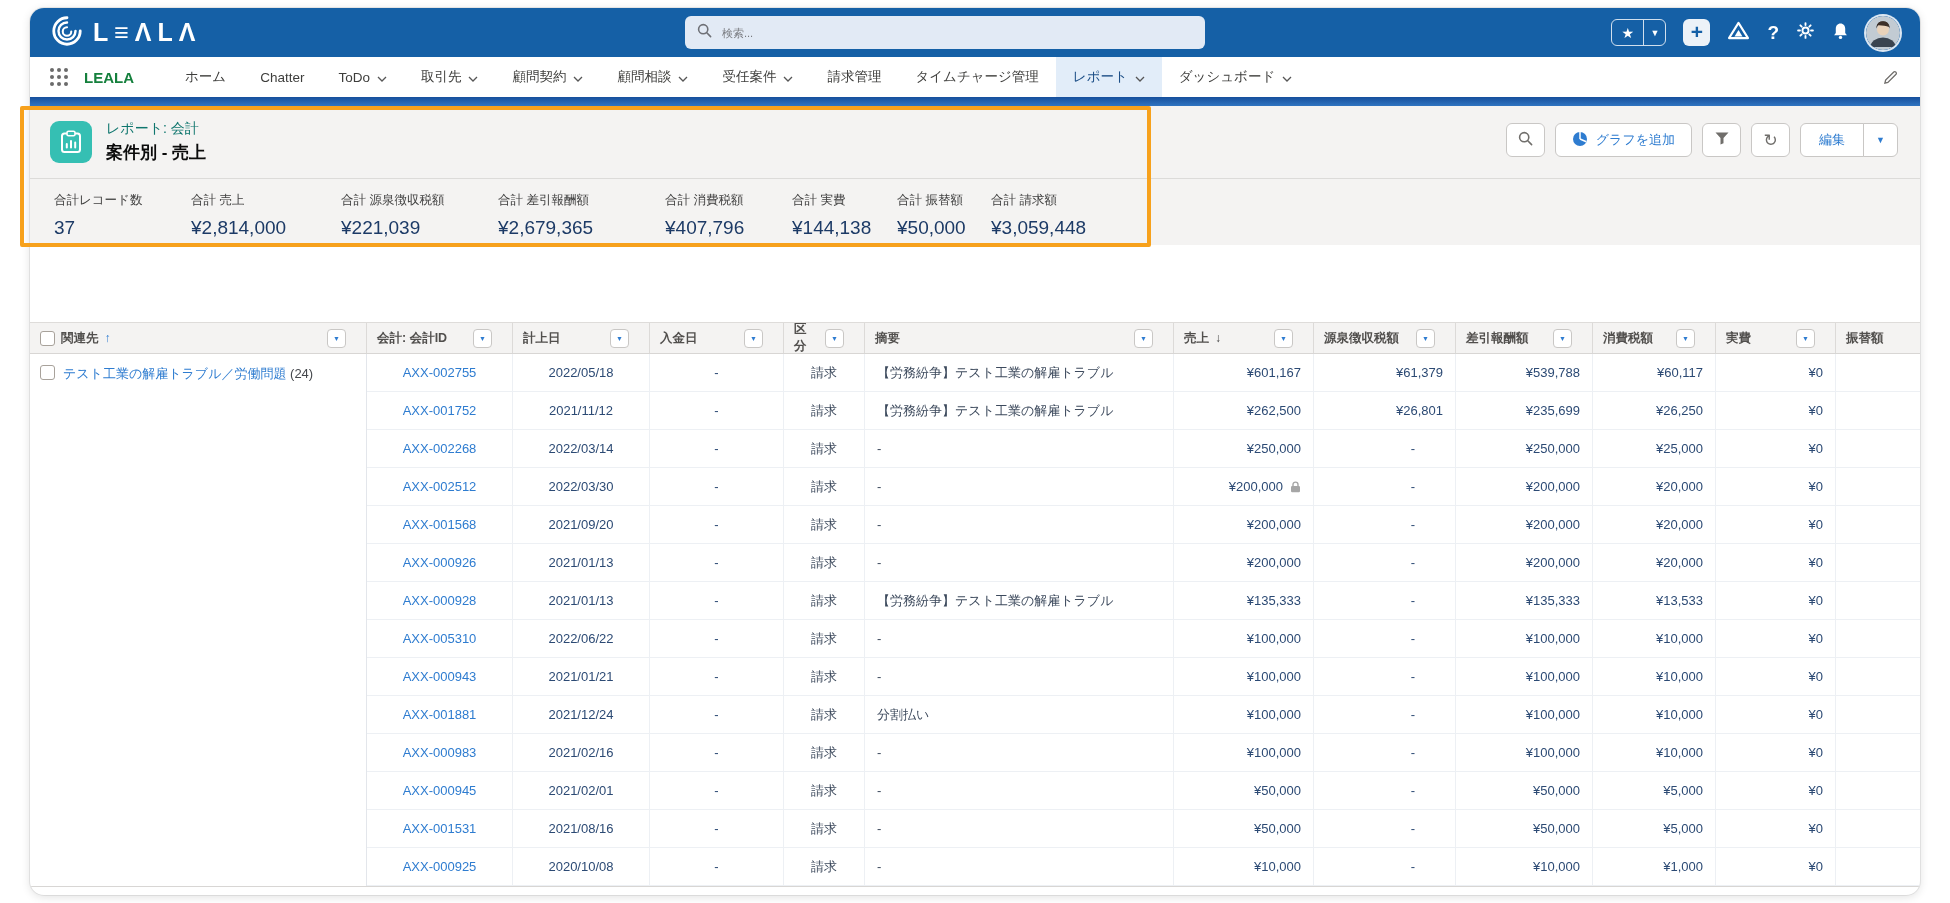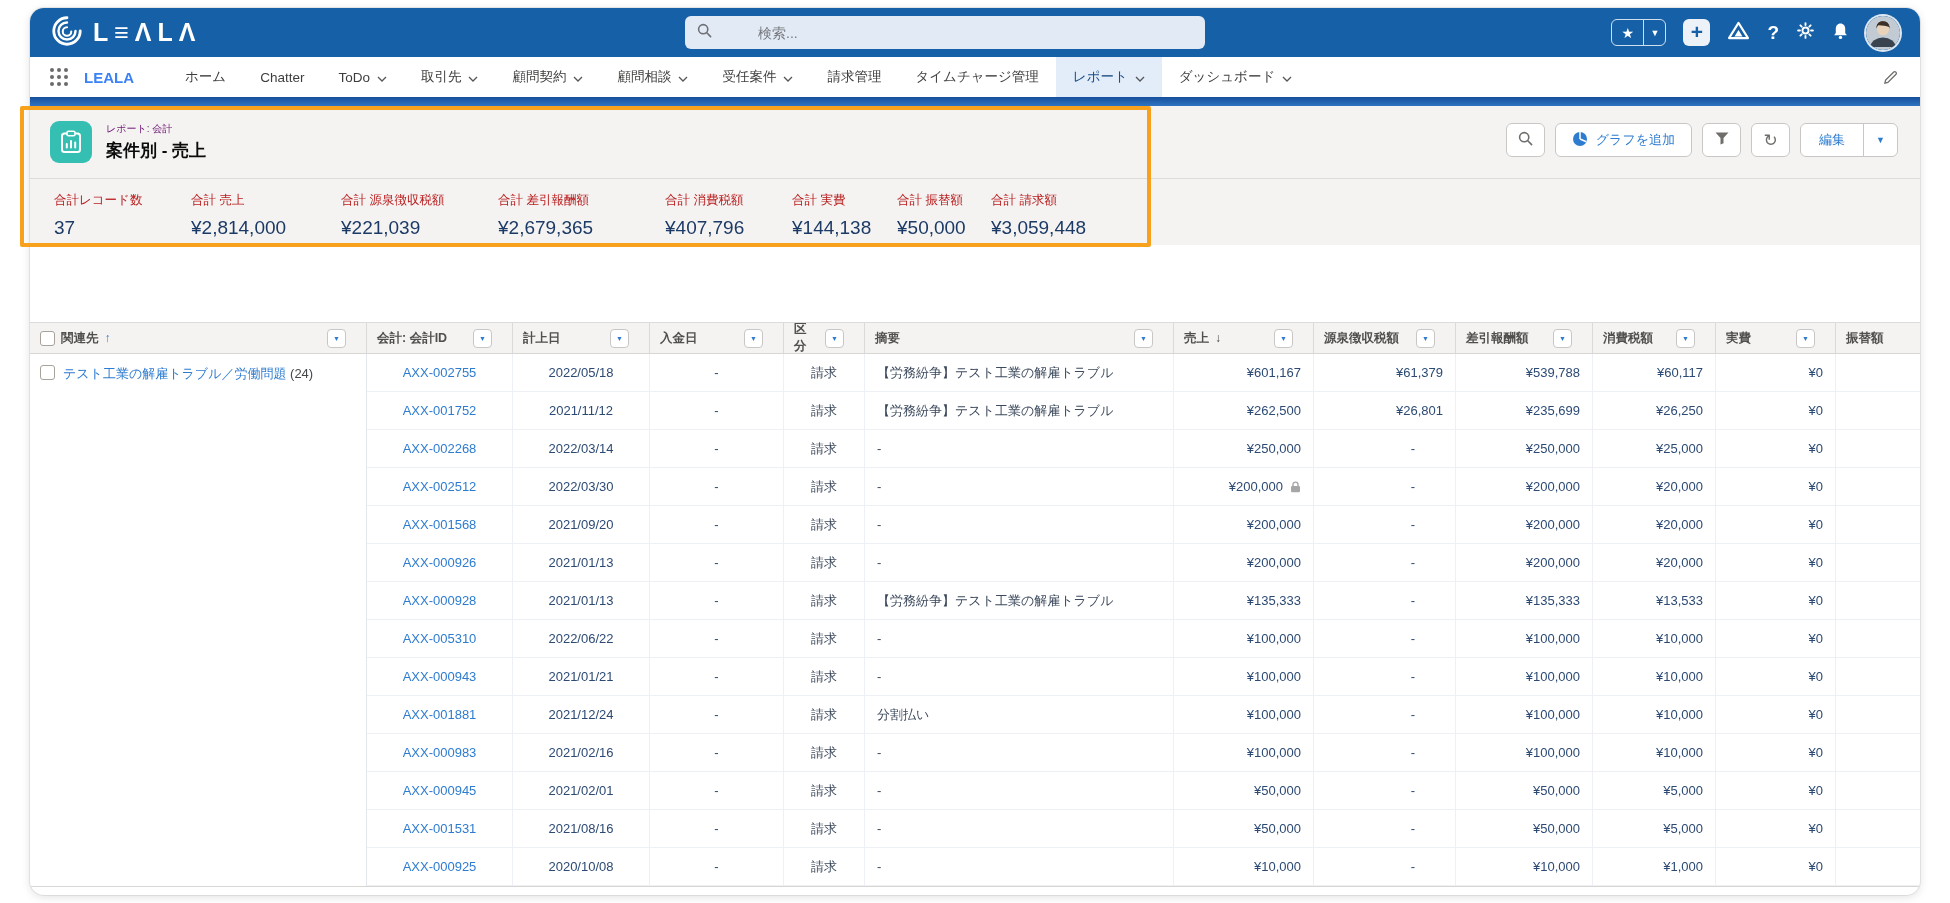--- a/index.html
+++ b/index.html
@@ -8,63 +8,63 @@
     font-family:"Liberation Sans","DejaVu Sans",sans-serif;}
   .window{position:absolute;left:30px;top:8px;width:1890px;height:887px;background:#fff;
     border-radius:14px;overflow:hidden;box-shadow:0 0 0 1px rgba(0,0,0,.07),0 2px 10px rgba(0,0,0,.12);}
 
   
   .topbar{position:relative;height:49px;background:#1560A6;display:flex;align-items:center;padding:0 20px;}
   .brand{display:flex;align-items:center;gap:9px;}
   .logo-word{color:#fff;font-size:25px;font-weight:700;letter-spacing:6px;line-height:1;}
   .searchbox{position:absolute;left:655px;top:8px;width:520px;height:33px;background:#E2EAF5;border-radius:6px;
     display:flex;align-items:center;padding:0 12px;gap:8px;}
-  .searchbox input{border:none;outline:none;background:transparent;font-size:14px;color:#444;width:100%;
-    font-family:inherit;margin-left:36px;}
+  .searchbox input{border:none;outline:none;background:transparent;font-size:11px;color:#444;width:100%;
+    font-family:inherit;}
   .searchbox input::placeholder{color:#77797E;}
   .top-actions{margin-left:auto;display:flex;align-items:center;gap:17px;}
   .fav{display:flex;border:1px solid rgba(255,255,255,.8);border-radius:6px;overflow:hidden;height:27px;}
   .fav .seg{display:flex;align-items:center;justify-content:center;color:#fff;}
   .fav .seg.star{width:31px;font-size:14px;}
   .fav .seg.car{width:22px;border-left:1px solid rgba(255,255,255,.8);font-size:9px;}
   .plusbtn{width:27px;height:27px;background:rgba(255,255,255,.92);border-radius:6px;color:#1560A6;
     font-size:21px;font-weight:700;display:flex;align-items:center;justify-content:center;line-height:0;padding-bottom:2px;}
   .qmark{color:#fff;font-size:19px;font-weight:700;}
   .avatar{width:34px;height:34px;border-radius:50%;overflow:hidden;box-shadow:0 0 0 2px rgba(255,255,255,.85);}
 
   
   .navbar{height:40px;display:flex;align-items:center;padding:0 14px;background:#fff;}
   .waffle{display:grid;grid-template-columns:repeat(3,4px);grid-gap:3px;margin:0 16px 0 6px;}
   .waffle span{width:4px;height:4px;border-radius:50%;background:#6B6B6B;}
-  .appname{font-size:15px;font-weight:700;color:#3b82f6;margin-right:34px;}
+  .appname{font-size:15px;font-weight:700;color:#15803d;margin-right:34px;}
   .tabs{display:flex;height:40px;}
   .tab{display:flex;align-items:center;gap:7px;padding:0 17px;font-size:13.5px;color:#3E3E3C;height:40px;cursor:default;}
   .tab.active{background:#E2EDF9;color:#1D4F87;}
   .navedit{margin-left:auto;margin-right:8px;display:flex;align-items:center;}
 
   .band{height:9px;background:linear-gradient(180deg,#164F9C,#2F74C1);}
 
   
   .report-head{height:139px;background:#F4F3F2;position:relative;}
   .rh-row{height:72px;display:flex;align-items:center;padding:0 20px;}
   .report-icon{width:42px;height:42px;border-radius:9px;background:#35BFB3;display:flex;align-items:center;
     justify-content:center;margin-right:14px;}
-  .r-type{font-size:10px;color:#701a75;}
+  .r-type{font-size:14px;color:#0f766e;}
   .r-title{font-size:17px;font-weight:700;color:#0B0B0B;margin-top:3px;}
   .rh-actions{position:absolute;right:22px;top:17px;display:flex;gap:10px;align-items:center;}
   .btn{height:34px;border:1px solid #C9C7C5;border-radius:6px;background:#fff;display:flex;align-items:center;
     justify-content:center;color:#2E7CD0;font-size:13px;gap:8px;}
   .btn.icon-only{width:39px;}
   .btn.chart{padding:0 16px;}
   .btn.edit{width:64px;border-radius:6px 0 0 6px;font-weight:400;}
   .btn.edit-caret{width:35px;border-radius:0 6px 6px 0;margin-left:-11px;font-size:9px;}
   .refresh-glyph{font-size:17px;color:#706E6B;line-height:1;}
   .rh-divider{border-top:1px solid #DCDBD9;}
   .totals{display:flex;padding:13px 0 0 24px;}
-  .total-item .t-label{font-size:12.5px;color:#b91c1c;margin-bottom:8px;}
+  .total-item .t-label{font-size:12.5px;color:#404040;margin-bottom:8px;}
   .total-item .t-value{font-size:19px;color:#1C3A66;}
 
   
   .thead{margin-top:77px;height:32px;display:flex;background:#F4F3F2;border-top:1px solid #DEDCDA;
     border-bottom:1px solid #D8D6D4;width:1927px;}
   .th{display:flex;align-items:center;padding:0 20px 0 10px;border-right:1px solid #DCDAD8;
     font-size:12.5px;font-weight:700;color:#514F4D;position:relative;gap:6px;}
   .th .spacer{flex:1;}
   .filter-btn{width:19px;height:19px;border:1px solid #C9C7C5;border-radius:4px;background:#fff;display:flex;
     align-items:center;justify-content:center;font-size:7px;color:#2E7CD0;flex:none;}

